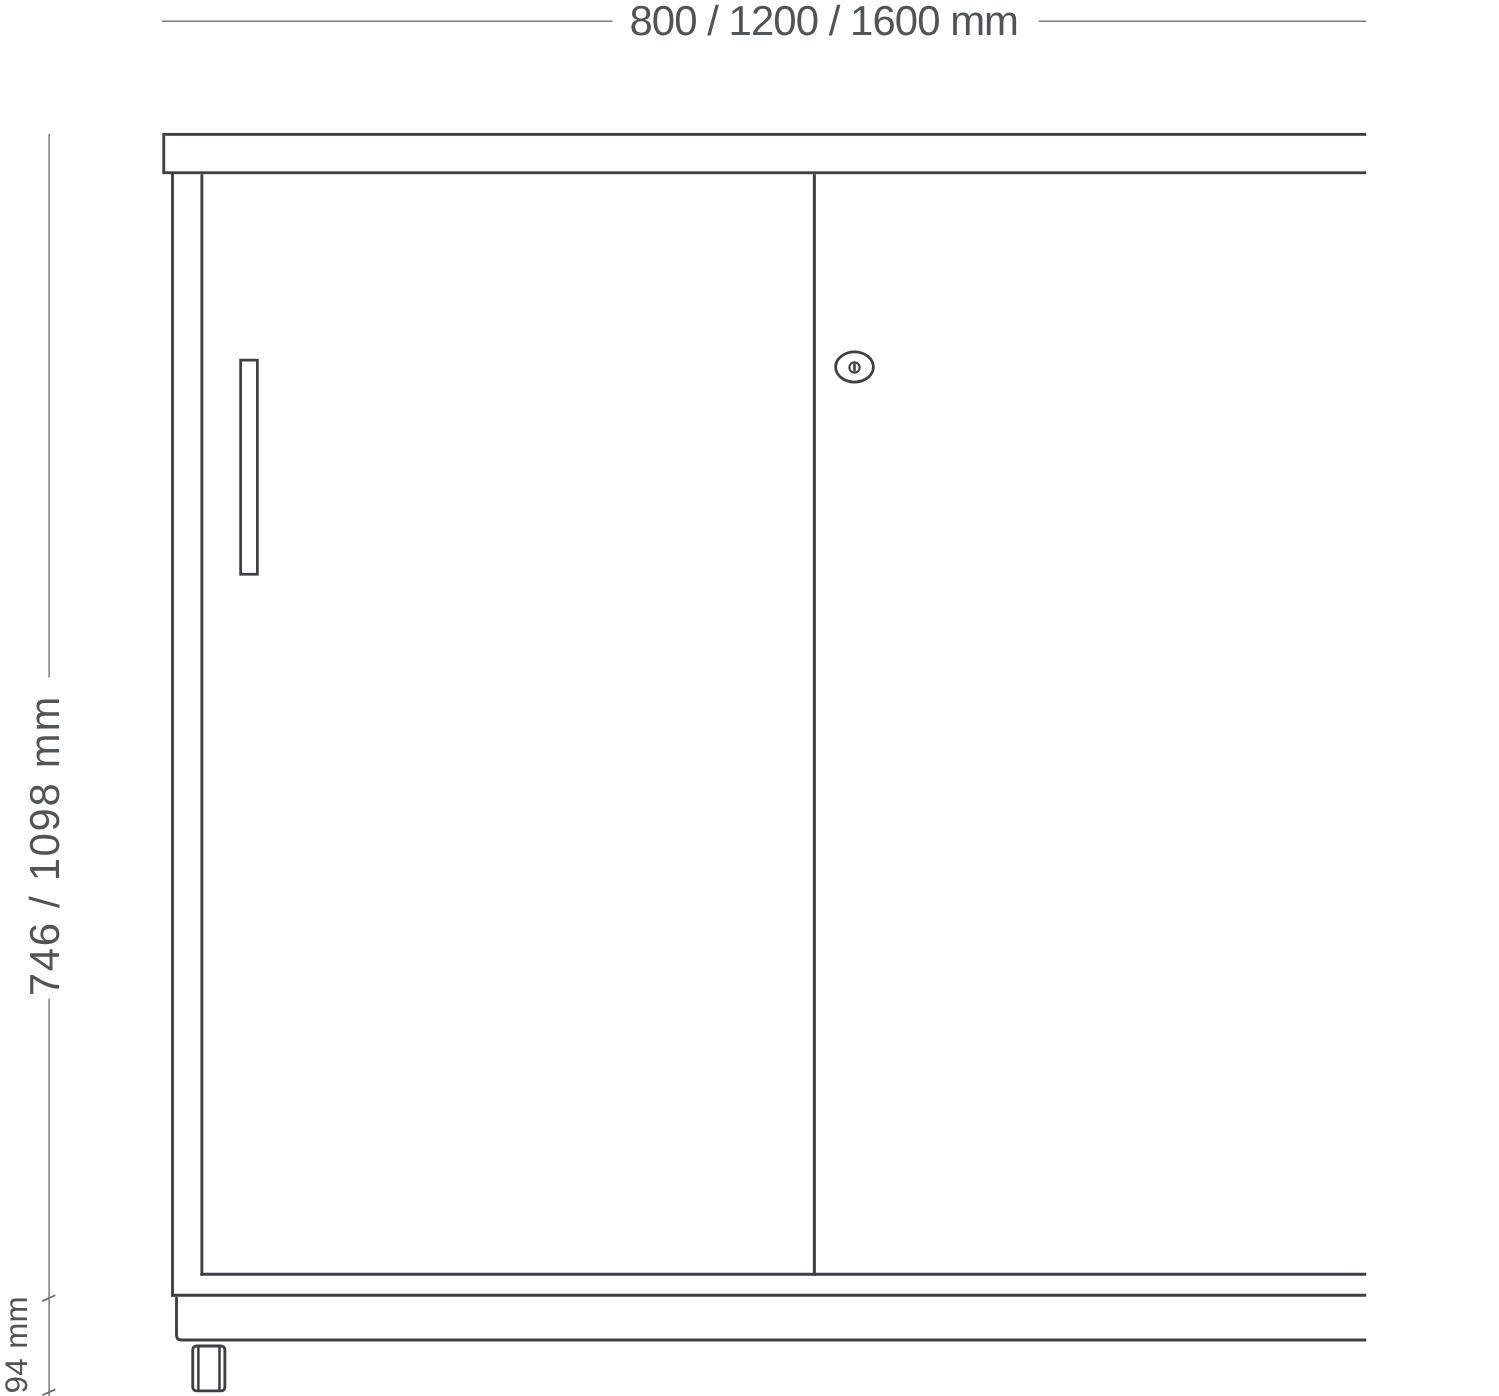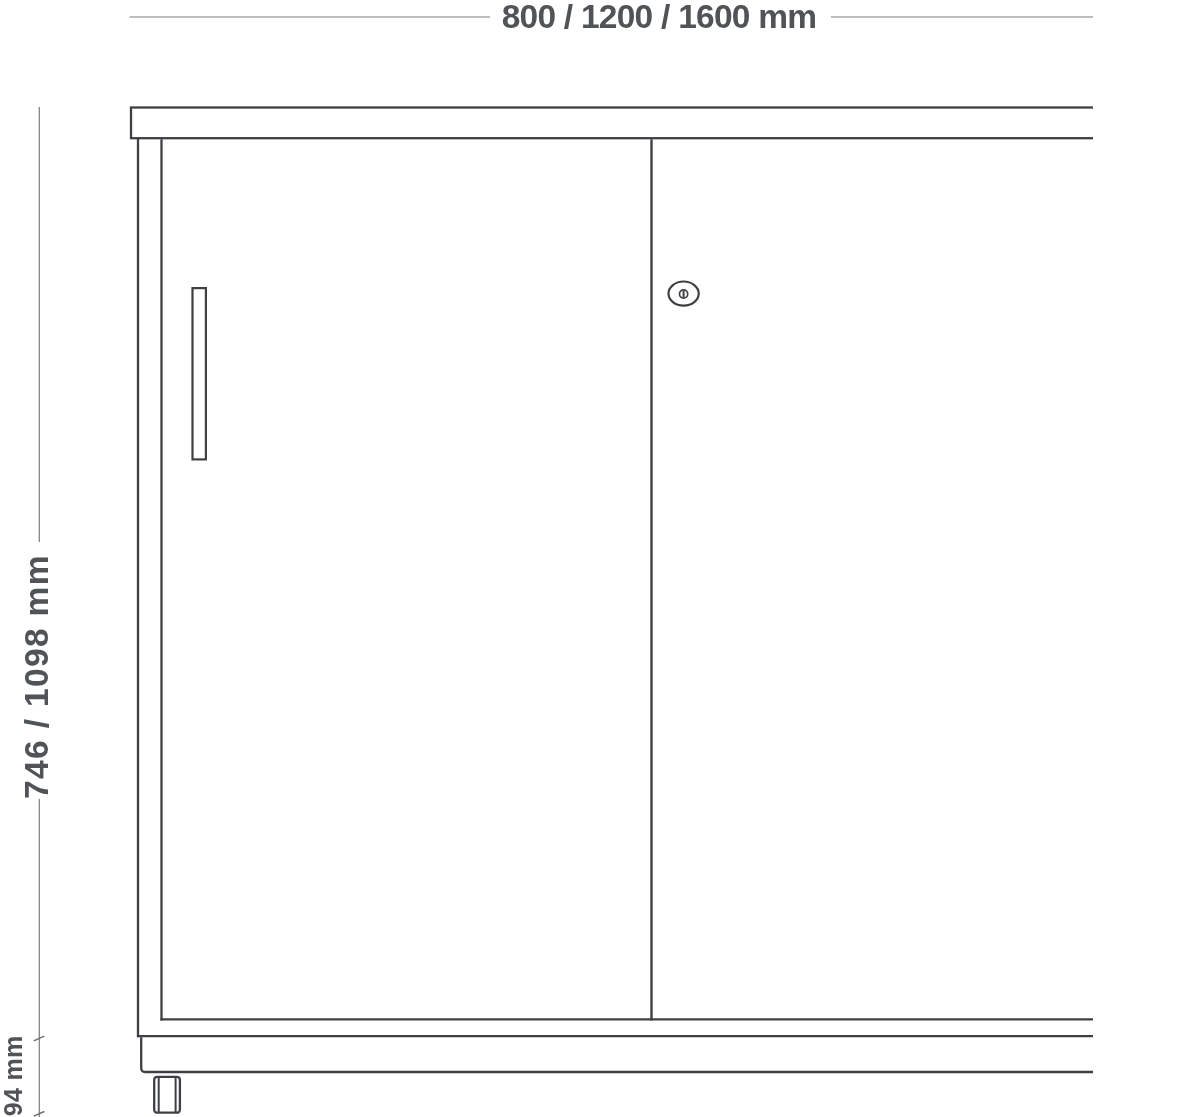--- a/index.html
+++ b/index.html
@@ -1,16 +1,16 @@
 <!DOCTYPE html>
 <html><head>
 <meta charset="utf-8">
 <style>
   html,body{margin:0;padding:0;background:#ffffff;}
-  .wrap{width:1093px;height:1117px;position:relative;overflow:hidden;font-weight:bold;}
+  .wrap{width:1093px;height:1117px;position:relative;overflow:hidden;}
   svg{display:block;}
   text{font-family:"Liberation Sans", sans-serif;fill:#515456;}
 </style>
 </head>
 <body>
 <div class="wrap">
 <svg width="1199" height="1117" viewBox="0 0 1199 1117" xmlns="http://www.w3.org/2000/svg">
 
   <rect x="0" y="0" width="1199" height="1117" fill="#ffffff"></rect>
 

